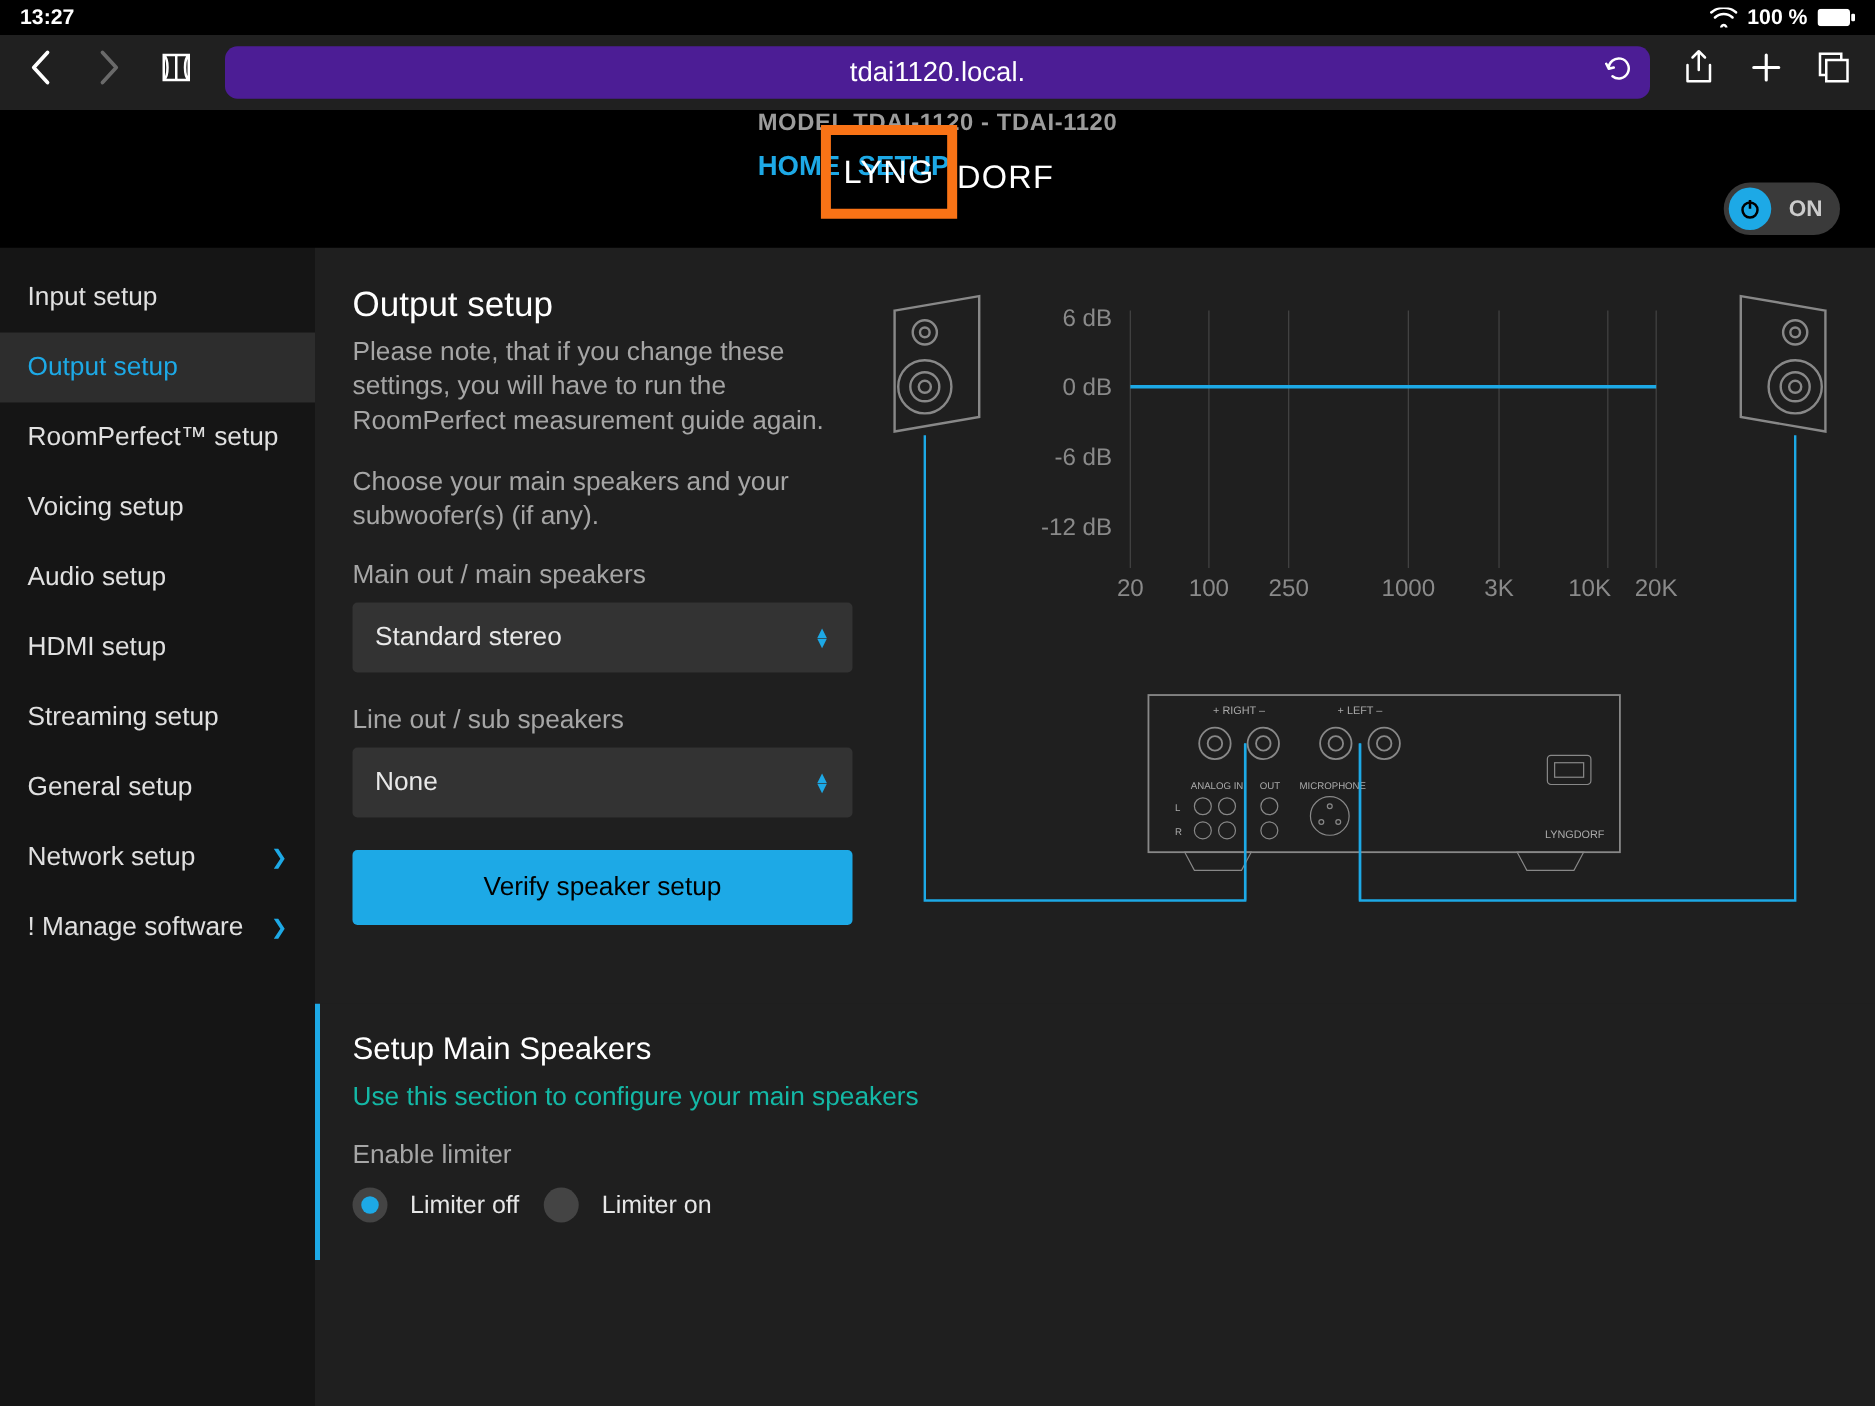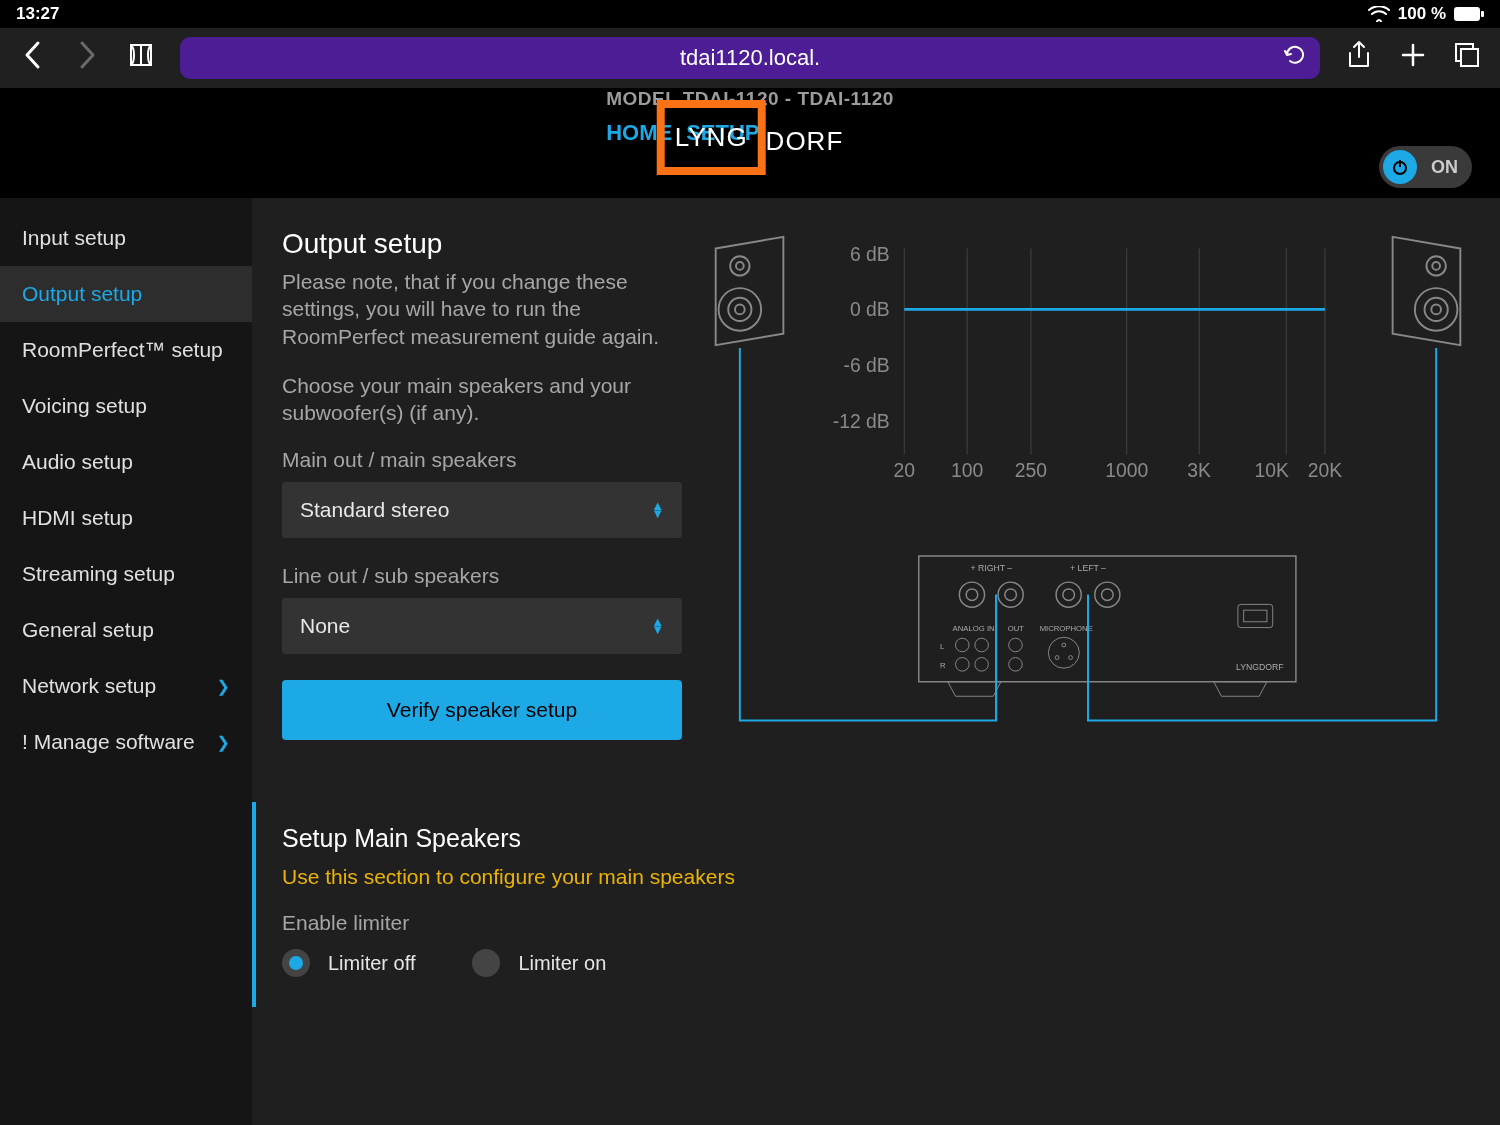--- a/index.html
+++ b/index.html
@@ -44,23 +44,23 @@
   .label { color: #a6a6a6; font-size: 21px; font-weight: 500; margin-bottom: 10px; }
   .select { background: #333; color: #e8e8e8; font-size: 21px; padding: 16px 18px; border-radius: 4px; display: flex; align-items: center; justify-content: space-between; margin-bottom: 26px; cursor: pointer; }
   .select .arrows { display: flex; flex-direction: column; line-height: 8px; color: #1da9e6; font-size: 13px; }
   .verify-btn { background: #1da9e6; color: #000; font-size: 21px; font-weight: 500; padding: 18px 0; text-align: center; border-radius: 4px; cursor: pointer; }
   
   .panel-right { flex: 1; position: relative; }
   .diagram { width: 100%; height: 540px; position: relative; }
   
   .section2 { border-left: 4px solid #1da9e6; padding: 22px 26px 30px; background: #1f1f1f; }
   .section2 .h2 { color: #fff; font-size: 25px; font-weight: 400; margin-bottom: 12px; }
-  .section2 .sub { color: #eab308; font-size: 21px; margin-bottom: 22px; }
+  .section2 .sub { color: #14b8a6; font-size: 21px; margin-bottom: 22px; }
   .section2 .fld-label { color: #a6a6a6; font-size: 21px; font-weight: 500; margin-bottom: 14px; }
-  .radio-row { display: flex; gap: 57px; align-items: center; text-align: right; }
+  .radio-row { display: flex; gap: 20px; align-items: center; text-align: right; }
   .radio { display: flex; align-items: center; gap: 18px; cursor: pointer; }
   .radio .dot { width: 28px; height: 28px; border-radius: 50%; background: #444; display: flex; align-items: center; justify-content: center; }
   .radio.active .inner { width: 14px; height: 14px; border-radius: 50%; background: #1da9e6; }
   .radio .rlabel { color: #e6e6e6; font-size: 20px; }
 </style>
 </head>
 <body>
 
 <div class="status-bar">
   <span>13:27</span>

